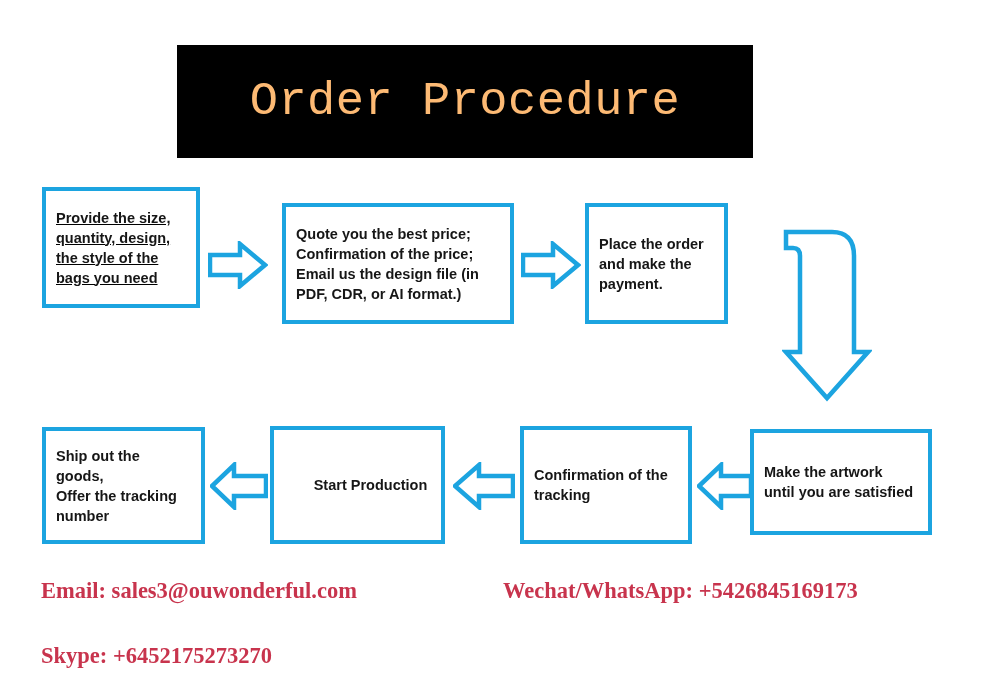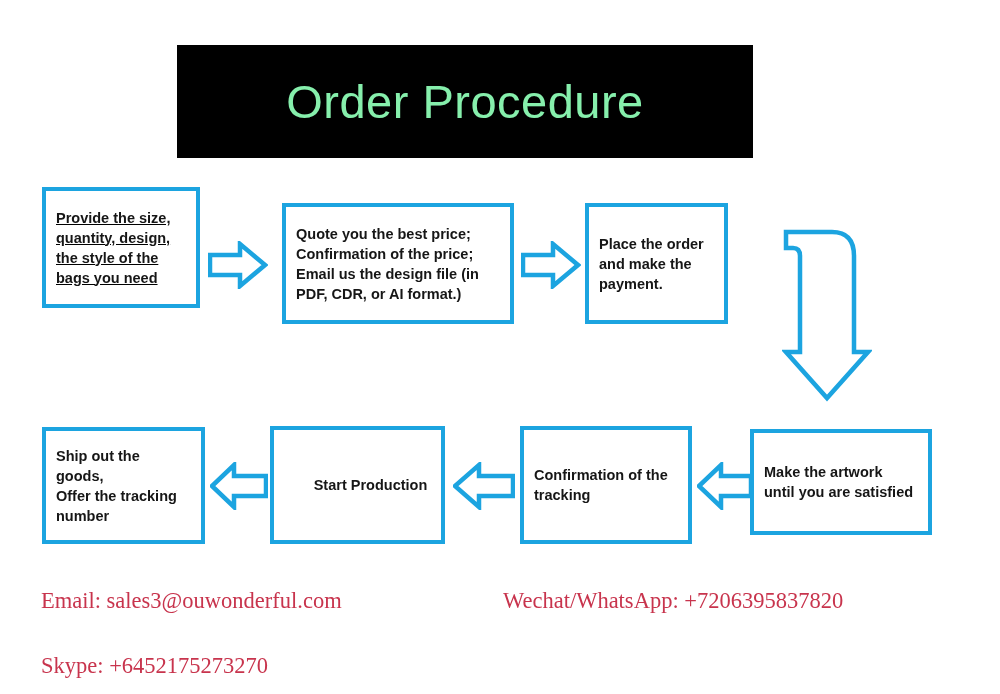--- a/index.html
+++ b/index.html
@@ -21,25 +21,25 @@
     left: 177px;
     top: 45px;
     width: 576px;
     height: 113px;
     background: #000000;
     display: flex;
     align-items: center;
     justify-content: center;
   }
   .title-text {
-    color: #86efac;
+    color: #fdba74;
     font-size: 47px;
     font-weight: 400;
     letter-spacing: 0.5px;
-    font-family: Liberation Sans, sans-serif;
+    font-family: Liberation Mono, monospace;
     text-align: center;
   }
 
   
   .flow-box {
     position: absolute;
     box-sizing: border-box;
     border: 4px solid #1ca4e0;
     background: #ffffff;
     display: flex;
@@ -75,24 +75,23 @@
   #arrow-elbow { left: 782px; top: 222px; width: 90px; height: 180px; }
   #arrow-3 { left: 697px; top: 462px; width: 56px; height: 48px; }
   #arrow-4 { left: 453px; top: 462px; width: 62px; height: 48px; }
   #arrow-5 { left: 210px; top: 462px; width: 58px; height: 48px; }
 
   
   .contact {
     position: absolute;
     color: #c8344d;
     font-family: "Liberation Serif", serif;
-    font-weight: 400;
+    font-weight: 700;
     font-size: 22.5px;
     white-space: nowrap;
-    margin-top: 10px;
   }
   #contact-email  { left: 41px;  top: 578px; }
   #contact-wechat { left: 503px; top: 578px; }
   #contact-skype  { left: 41px;  top: 643px; }
 </style>
 </head>
 <body>
 
 <div class="title-banner">
   <span class="title-text">Order Procedure</span>
@@ -168,14 +167,14 @@
   </svg>
 </div>
 
 <div class="arrow" id="arrow-5">
   <svg width="58" height="48" viewBox="0 0 58 48">
     <polygon points="56,14 24,14 24,3 2,24 24,45 24,34 56,34" fill="none" stroke="#1ca4e0" stroke-width="4.5" stroke-linejoin="miter"></polygon>
   </svg>
 </div>
 
 <div class="contact" id="contact-email">Email: sales3@ouwonderful.com</div>
-<div class="contact" id="contact-wechat">Wechat/WhatsApp: +7206395837820</div>
+<div class="contact" id="contact-wechat">Wechat/WhatsApp: +5426845169173</div>
 <div class="contact" id="contact-skype">Skype: +6452175273270</div>
 
 </body></html>

